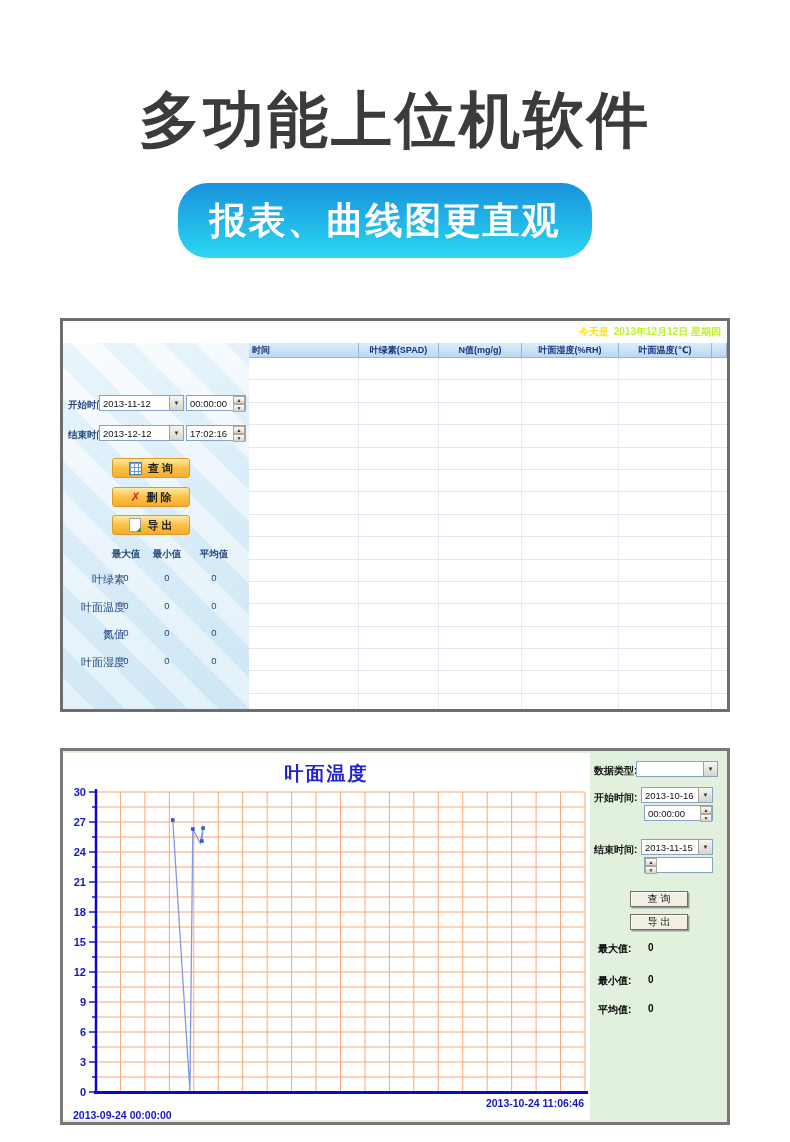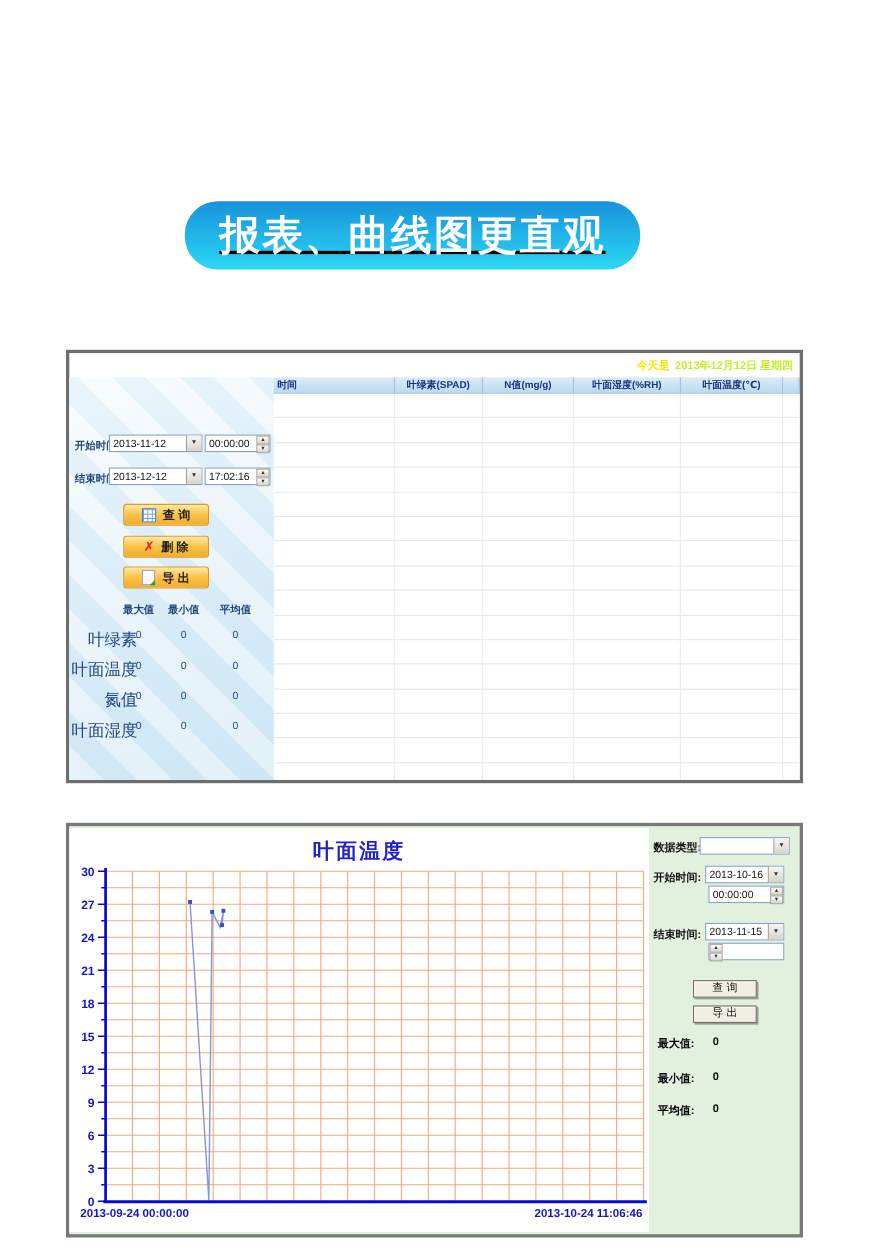--- a/index.html
+++ b/index.html
@@ -1,23 +1,23 @@
 <!DOCTYPE html>
 <html><head>
 <meta charset="utf-8">
 <style>
   html,body{margin:0;padding:0;background:#fff;}
   .page{position:relative;width:790px;height:1142px;background:#fff;overflow:hidden;
         font-family:"Liberation Sans","DejaVu Sans",sans-serif;}
   
   .main-title{position:absolute;left:0;right:0;top:80px;margin:0;text-align:center;
               font-size:61px;font-weight:bold;color:#3b3b3b;letter-spacing:3px;}
-  .banner{position:absolute;left:168px;top:183px;width:414px;height:62px;border-radius:30px;
+  .banner{position:absolute;left:178px;top:183px;width:414px;height:75px;border-radius:30px;
           background:linear-gradient(180deg,#1992dc 0%,#24c2ec 70%,#2fd8f2 100%);
-          display:flex;align-items:center;justify-content:center;text-decoration:underline;}
+          display:flex;align-items:center;justify-content:center;}
   .banner span{color:#fff;font-size:37px;font-weight:bold;letter-spacing:2px;}
 
   
   .report-window{position:absolute;left:63px;top:321px;width:664px;height:388px;background:#fff;
                  box-shadow:0 0 0 3px #6e6e6e;}
   .menubar{position:absolute;left:0;top:0;width:664px;height:22px;
            background:linear-gradient(180deg,#4aa9d8,#2287bd 55%,#1d7db4);
            display:flex;align-items:center;gap:31px;padding-left:31px;box-sizing:border-box;}
   .menu-item{color:#fff;font-size:11.5px;font-weight:bold;white-space:nowrap;cursor:default;
              text-shadow:0 1px 1px rgba(0,40,80,.4);}
@@ -53,61 +53,62 @@
   .btn-query{top:115px;} .btn-delete{top:144px;} .btn-export{top:172px;}
   .ic{display:inline-block;}
   .ic-query{width:11px;height:11px;background:#fff;border:1px solid #4a79c4;
       background-image:linear-gradient(#6f9bd6 1px,transparent 1px),linear-gradient(90deg,#6f9bd6 1px,transparent 1px);
       background-size:4px 4px;}
   .ic-delete{color:#e02020;font-size:12px;font-weight:bold;line-height:11px;}
   .ic-export{position:relative;width:10px;height:12px;background:#fff;border:1px solid #9aa6b0;}
   .ic-export:after{content:"";position:absolute;right:-1px;bottom:-1px;width:0;height:0;
       border-left:5px solid transparent;border-bottom:5px solid #2ea02e;}
   .stat-col{position:absolute;z-index:2;width:34px;text-align:center;font-size:9.5px;font-weight:bold;color:#23477d;}
-  .stat-row-label{position:absolute;z-index:2;left:0;width:62px;text-align:right;font-size:15px;color:#23477d;}
+  .stat-row-label{position:absolute;z-index:2;left:0;width:62px;text-align:right;font-size:11px;color:#23477d;}
   .stat-val{position:absolute;z-index:2;width:20px;text-align:center;font-size:9.5px;color:#23477d;}
 
   .thead{position:absolute;left:186px;top:22px;width:478px;height:15px;display:flex;}
   .th{box-sizing:border-box;height:15px;line-height:14px;font-size:9px;font-weight:bold;color:#16357e;
       text-align:center;border-right:1px solid #93b7d9;border-bottom:1px solid #93b7d9;
       background:linear-gradient(180deg,#dcedfb,#bcd8f0);overflow:hidden;white-space:nowrap;}
   .th:first-child{text-align:left;padding-left:3px;}
   .tbody{position:absolute;left:186px;top:37px;width:478px;height:351px;background:#fff;overflow:hidden;}
   .trow{height:22.4px;box-sizing:border-box;border-bottom:1px solid #e2e9f1;}
   .vline{position:absolute;top:0;bottom:0;width:1px;background:#e6ecf3;}
 
   
   .chart-window{position:absolute;left:63px;top:751px;width:664px;height:371px;background:#e2f0de;
                 box-shadow:0 0 0 3px #787878;}
   .plot-card{position:absolute;left:0;top:2px;width:527px;height:367px;background:#fff;}
   .chart-title{position:absolute;left:0;right:0;top:8px;text-align:center;
                font-size:19px;font-weight:bold;color:#2222cc;letter-spacing:2px;}
   #chart-svg{position:absolute;left:0;top:0;width:527px;height:367px;}
   .xlabel{position:absolute;top:344px;font-size:10.5px;font-weight:bold;color:#1515cc;white-space:nowrap;}
-  .xlabel-left{left:10px;} .xlabel-right{right:6px;}
+  .xlabel-left{left:10px;margin-top:12px;} .xlabel-right{right:6px;}
 
   .side-panel{position:absolute;left:527px;top:0;width:137px;height:371px;}
   .p-label{position:absolute;font-size:10px;font-weight:bold;color:#111;white-space:nowrap;}
   .lbl-type{left:4px;top:13px;} .lbl-pstart{left:4px;top:40px;} .lbl-pend{left:4px;top:92px;}
   .p-combo .combo-text{font-size:9.5px;}
   .cb-type{left:46px;top:10px;width:82px;}
   .cb-psd{left:51px;top:36px;width:72px;} .cb-pst{left:54px;top:54px;width:69px;}
   .cb-ped{left:51px;top:88px;width:72px;} .cb-pet{left:54px;top:106px;width:69px;flex-direction:column;}
   .gray-btn{position:absolute;left:40px;width:58px;height:16px;font-size:10px;color:#111;cursor:pointer;
       background:#f1efe3;border:1px solid #736f63;box-shadow:inset 1px 1px 0 #fff,1.5px 1.5px 0 #9a9a9a;
       font-family:inherit;padding:0;line-height:14px;}
   .btn-pq{top:140px;} .btn-pe{top:163px;}
   .pstat-label{position:absolute;left:8px;font-size:10px;font-weight:bold;color:#000;}
   .pstat-val{position:absolute;left:58px;font-size:10px;font-weight:bold;color:#000;}
 </style>
 </head>
 <body>
 
 <div class="page">
 
+  <h1 class="main-title">多功能上位机软件</h1>
   <div class="banner">
     <span>报表、曲线图更直观</span>
   </div>
 
   <div class="report-window">
     <div class="menu-date">
       <span class="date-prefix">今天是</span>
       <span class="date-text">2013年12月12日 星期四</span>
     </div>
 

